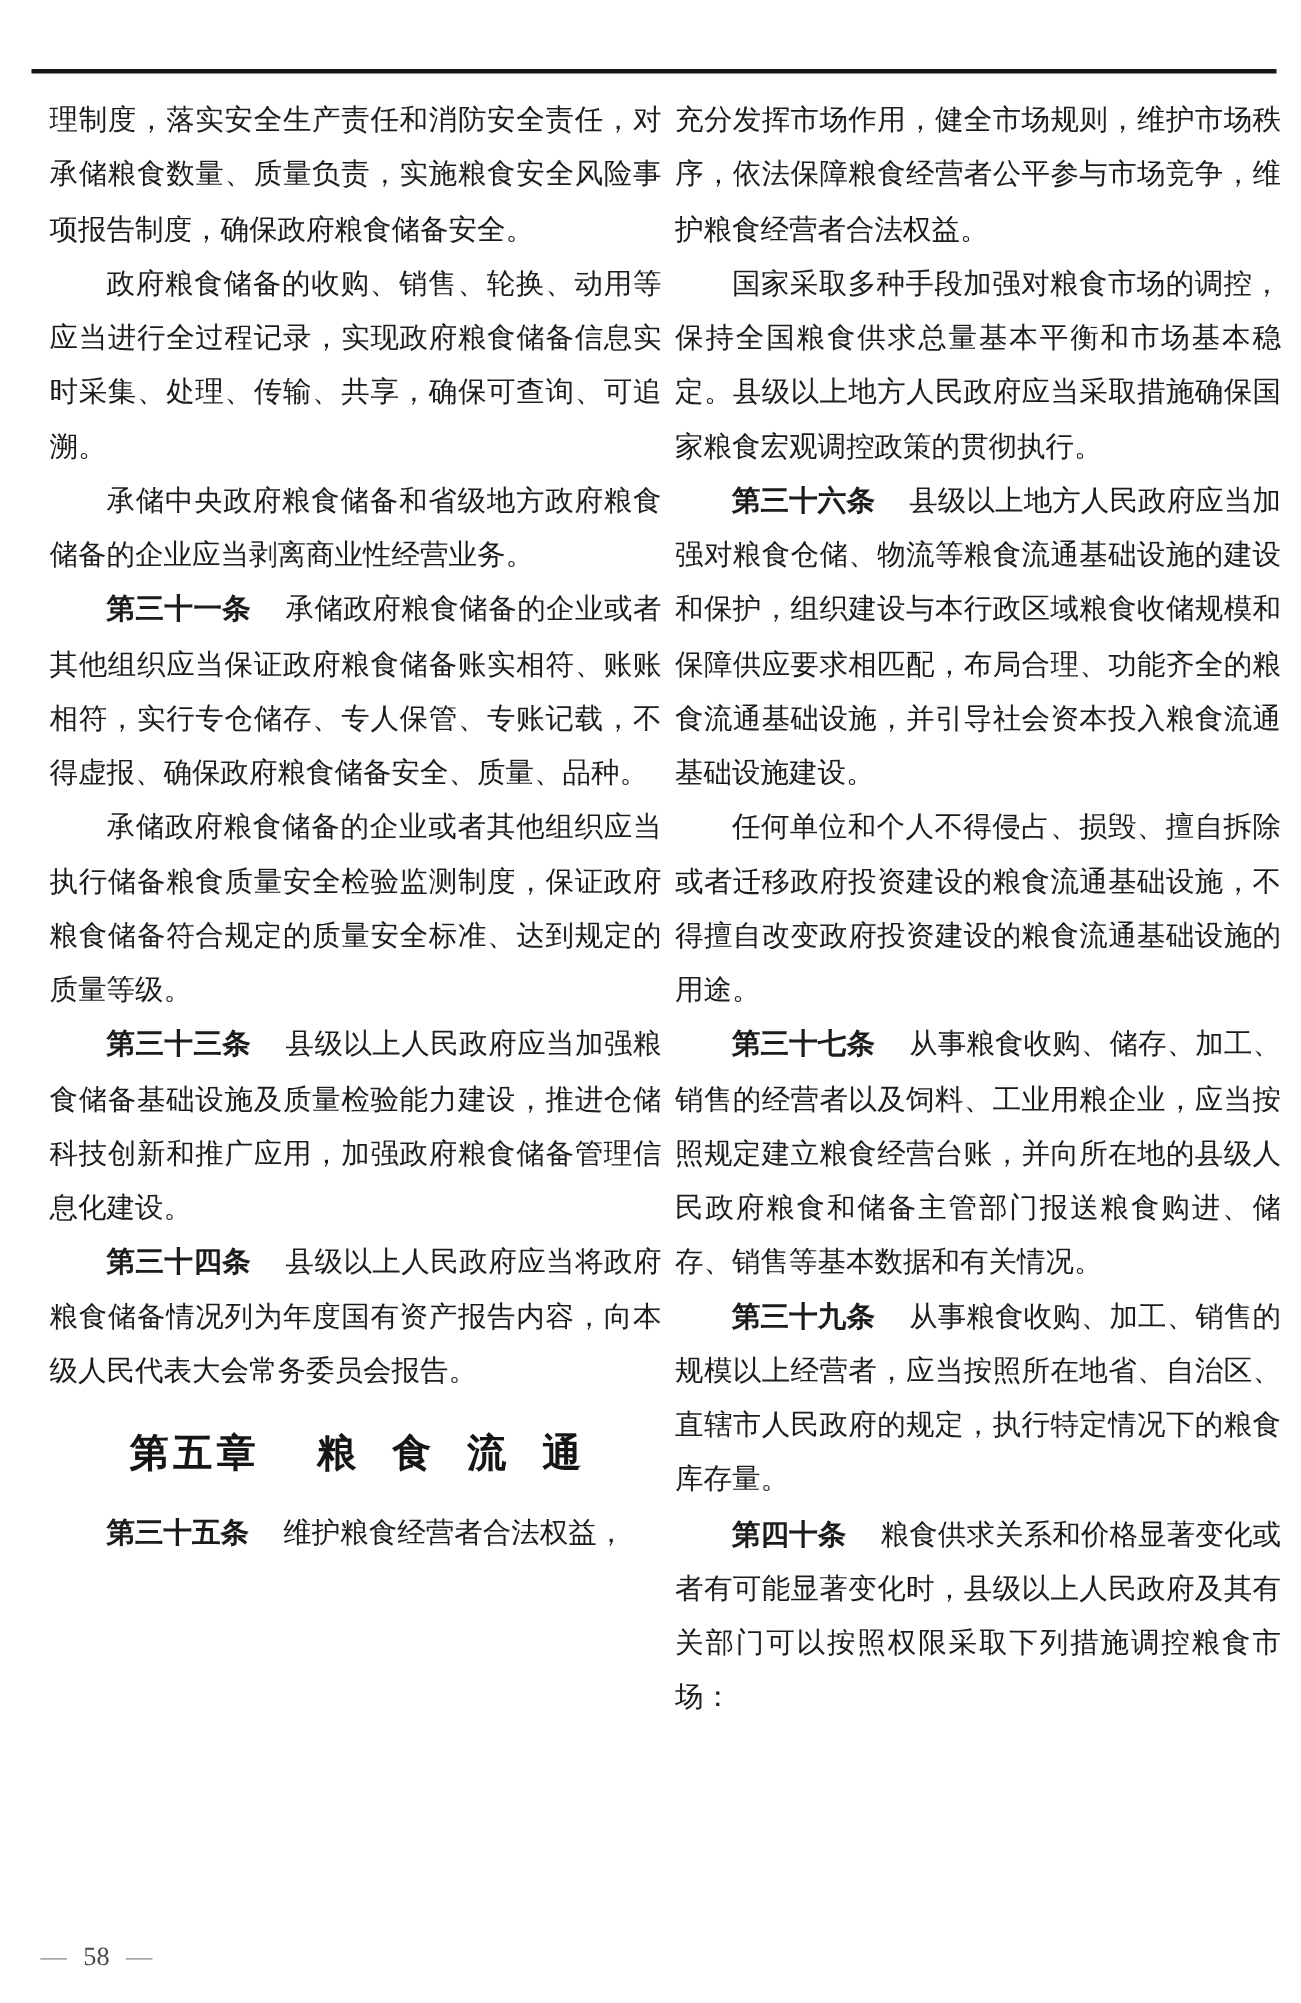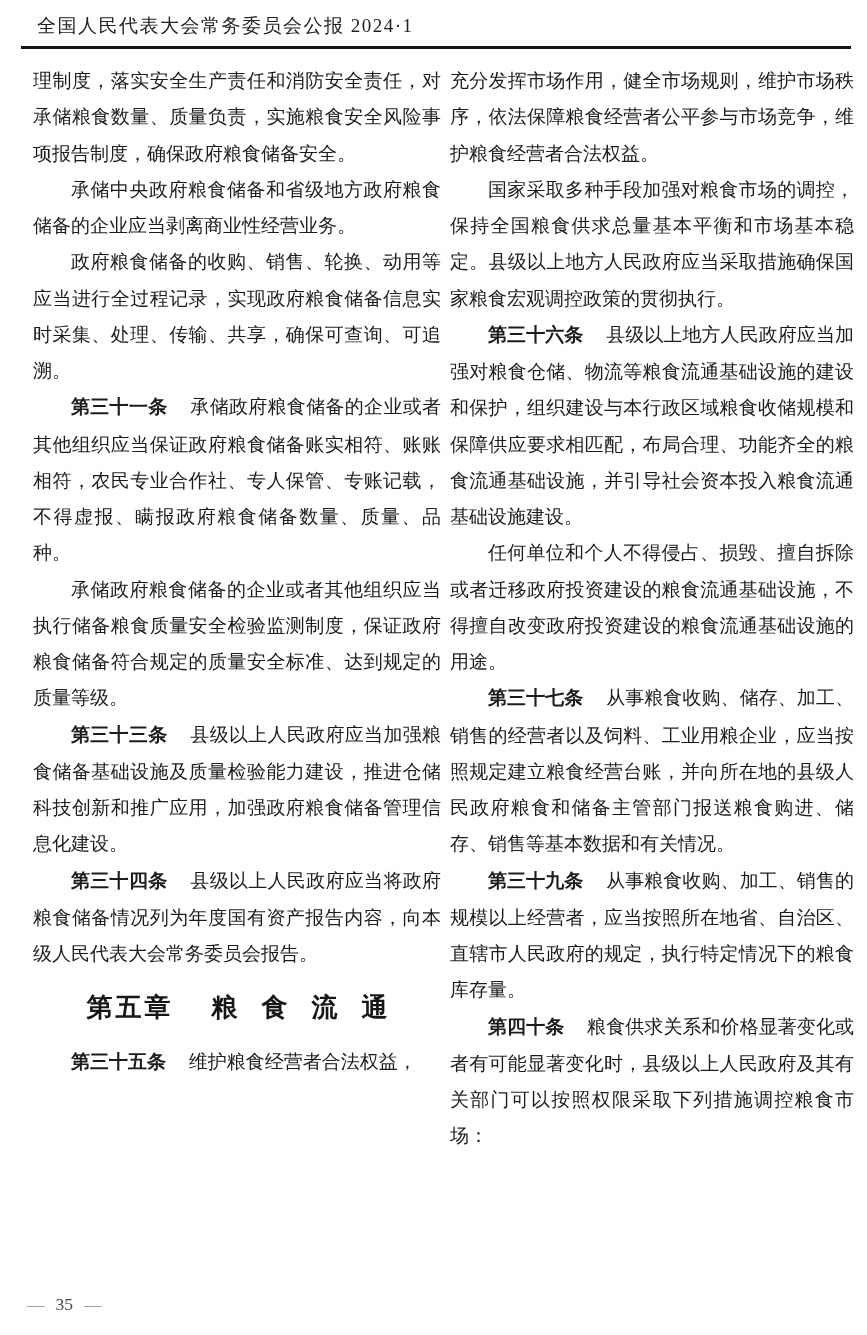--- a/index.html
+++ b/index.html
@@ -37,21 +37,21 @@
     text-align: justify;
     color: #1c1c1c;
   }
   .col-left  { left: 33px;  width: 408px; }
   .col-right { left: 450px; width: 404px; }
   .para { margin: 0; text-indent: 2em; }
   .para.continuation { text-indent: 0; }
   .term {
     font-weight: 700;
     margin-right: 1.2em;
-    font-family: Liberation Mono, monospace;
+    font-family: Liberation Serif, serif;
   }
   .chapter {
     margin: 14px 0 16px 0;
     text-indent: 0;
     text-align: center;
     font-size: 26px;
     line-height: 42px;
     font-weight: 700;
     font-family: "Liberation Sans", "DejaVu Sans", sans-serif;
     color: #161616;
@@ -69,28 +69,27 @@
     gap: 11px;
     color: #4a4a4a;
   }
   .footer .dash { color: #919191; letter-spacing: 0; }
 </style>
 </head>
 <body>
 
 <div class="page">
 
-  <div class="header-title">全国人民代表大会常务委员会公报 2024·1</div>
   <div class="header-rule"></div>
 
   <div class="col col-left">
     <p class="para continuation"><span>理制度，落实安全生产责任和消防安全责任，对承储粮食数量、质量负责，实施粮食安全风险事项报告制度，确保政府粮食储备安全。</span></p>
+    <p class="para"><span>政府粮食储备的收购、销售、轮换、动用等应当进行全过程记录，实现政府粮食储备信息实时采集、处理、传输、共享，确保可查询、可追溯。</span></p>
     <p class="para"><span>承储中央政府粮食储备和省级地方政府粮食储备的企业应当剥离商业性经营业务。</span></p>
-    <p class="para"><span>政府粮食储备的收购、销售、轮换、动用等应当进行全过程记录，实现政府粮食储备信息实时采集、处理、传输、共享，确保可查询、可追溯。</span></p>
-    <p class="para"><span class="term">第三十一条</span><span>承储政府粮食储备的企业或者其他组织应当保证政府粮食储备账实相符、账账相符，农民专业合作社、专人保管、专账记载，不得虚报、瞒报政府粮食储备数量、质量、品种。</span></p>
+    <p class="para"><span class="term">第三十一条</span><span>承储政府粮食储备的企业或者其他组织应当保证政府粮食储备账实相符、账账相符，实行专仓储存、专人保管、专账记载，不得虚报、确保政府粮食储备安全、质量、品种。</span></p>
     <p class="para"><span>承储政府粮食储备的企业或者其他组织应当执行储备粮食质量安全检验监测制度，保证政府粮食储备符合规定的质量安全标准、达到规定的质量等级。</span></p>
     <p class="para"><span class="term">第三十三条</span><span>县级以上人民政府应当加强粮食储备基础设施及质量检验能力建设，推进仓储科技创新和推广应用，加强政府粮食储备管理信息化建设。</span></p>
     <p class="para"><span class="term">第三十四条</span><span>县级以上人民政府应当将政府粮食储备情况列为年度国有资产报告内容，向本级人民代表大会常务委员会报告。</span></p>
 
     <h2 class="chapter"><span class="chapter-num">第五章</span><span class="chapter-title">粮食流通</span></h2>
 
     <p class="para"><span class="term">第三十五条</span><span>维护粮食经营者合法权益，</span></p>
   </div>
 
   <div class="col col-right">
@@ -98,17 +97,17 @@
     <p class="para"><span>国家采取多种手段加强对粮食市场的调控，保持全国粮食供求总量基本平衡和市场基本稳定。县级以上地方人民政府应当采取措施确保国家粮食宏观调控政策的贯彻执行。</span></p>
     <p class="para"><span class="term">第三十六条</span><span>县级以上地方人民政府应当加强对粮食仓储、物流等粮食流通基础设施的建设和保护，组织建设与本行政区域粮食收储规模和保障供应要求相匹配，布局合理、功能齐全的粮食流通基础设施，并引导社会资本投入粮食流通基础设施建设。</span></p>
     <p class="para"><span>任何单位和个人不得侵占、损毁、擅自拆除或者迁移政府投资建设的粮食流通基础设施，不得擅自改变政府投资建设的粮食流通基础设施的用途。</span></p>
     <p class="para"><span class="term">第三十七条</span><span>从事粮食收购、储存、加工、销售的经营者以及饲料、工业用粮企业，应当按照规定建立粮食经营台账，并向所在地的县级人民政府粮食和储备主管部门报送粮食购进、储存、销售等基本数据和有关情况。</span></p>
     <p class="para"><span class="term">第三十九条</span><span>从事粮食收购、加工、销售的规模以上经营者，应当按照所在地省、自治区、直辖市人民政府的规定，执行特定情况下的粮食库存量。</span></p>
     <p class="para"><span class="term">第四十条</span><span>粮食供求关系和价格显著变化或者有可能显著变化时，县级以上人民政府及其有关部门可以按照权限采取下列措施调控粮食市场：</span></p>
   </div>
 
   <div class="footer">
     <span class="dash">—</span>
-    <span class="pagenum">35</span>
+    <span class="pagenum">58</span>
     <span class="dash">—</span>
   </div>
 
 </div>
 
 </body></html>

